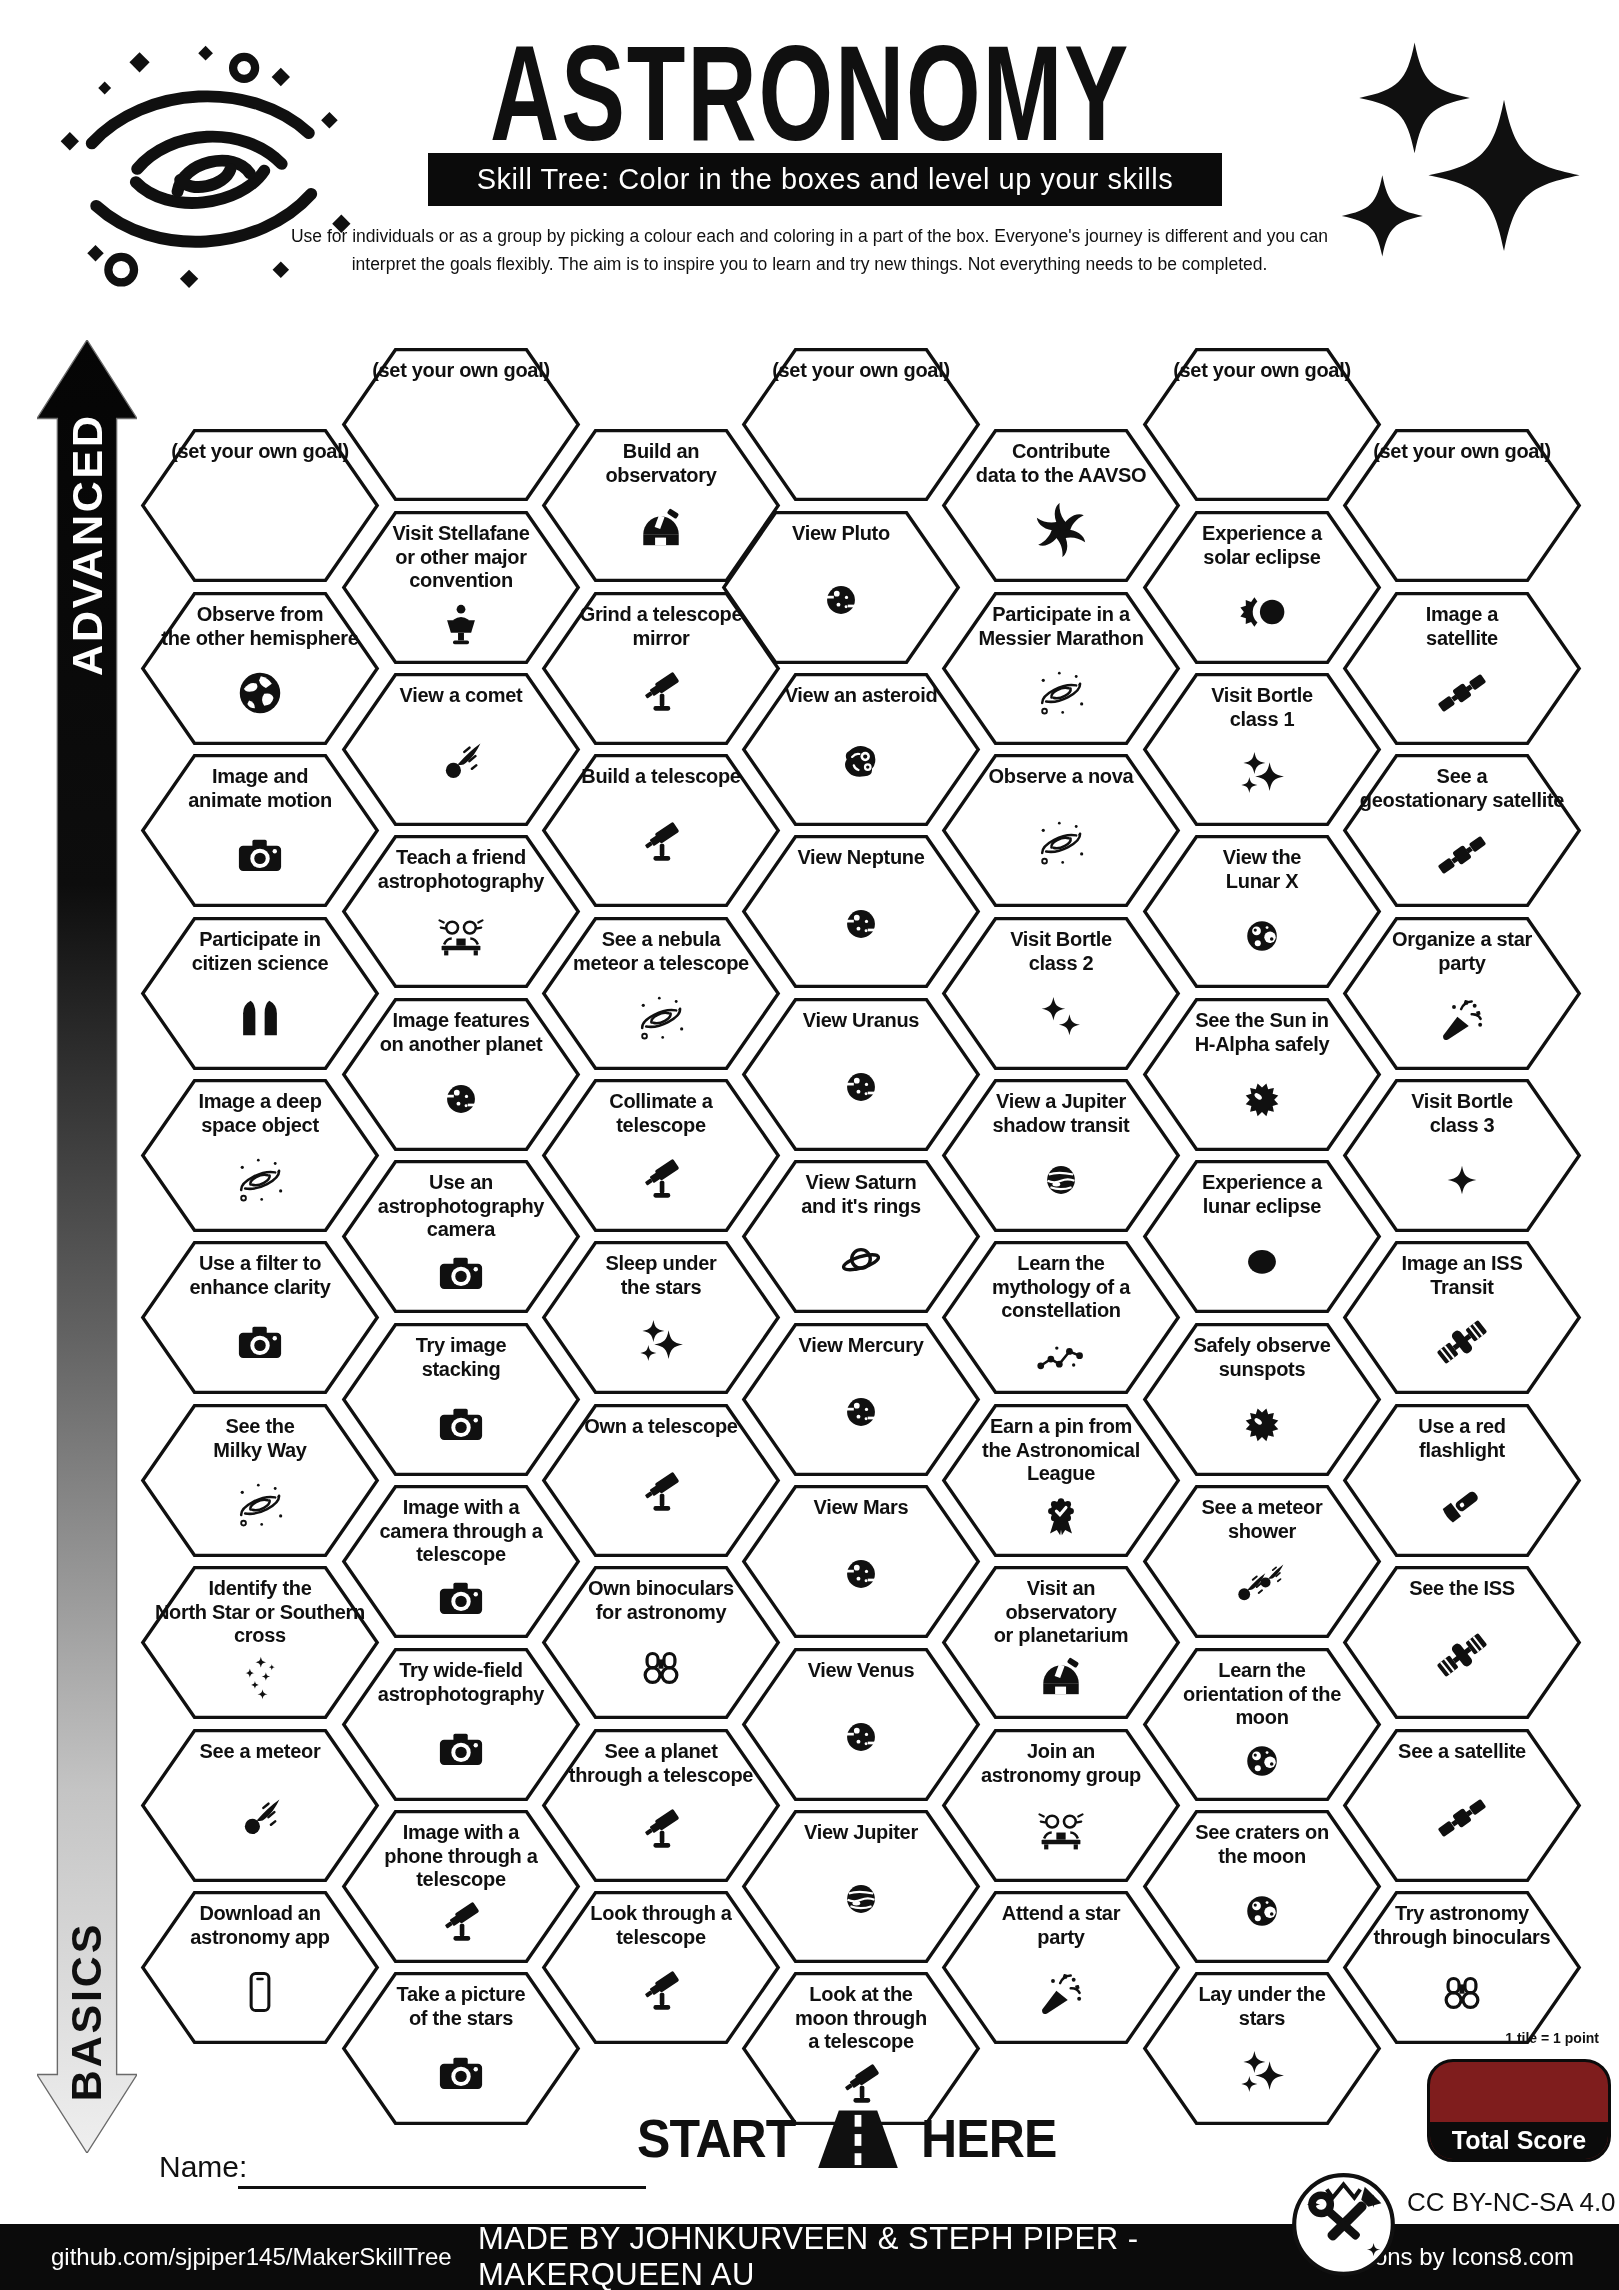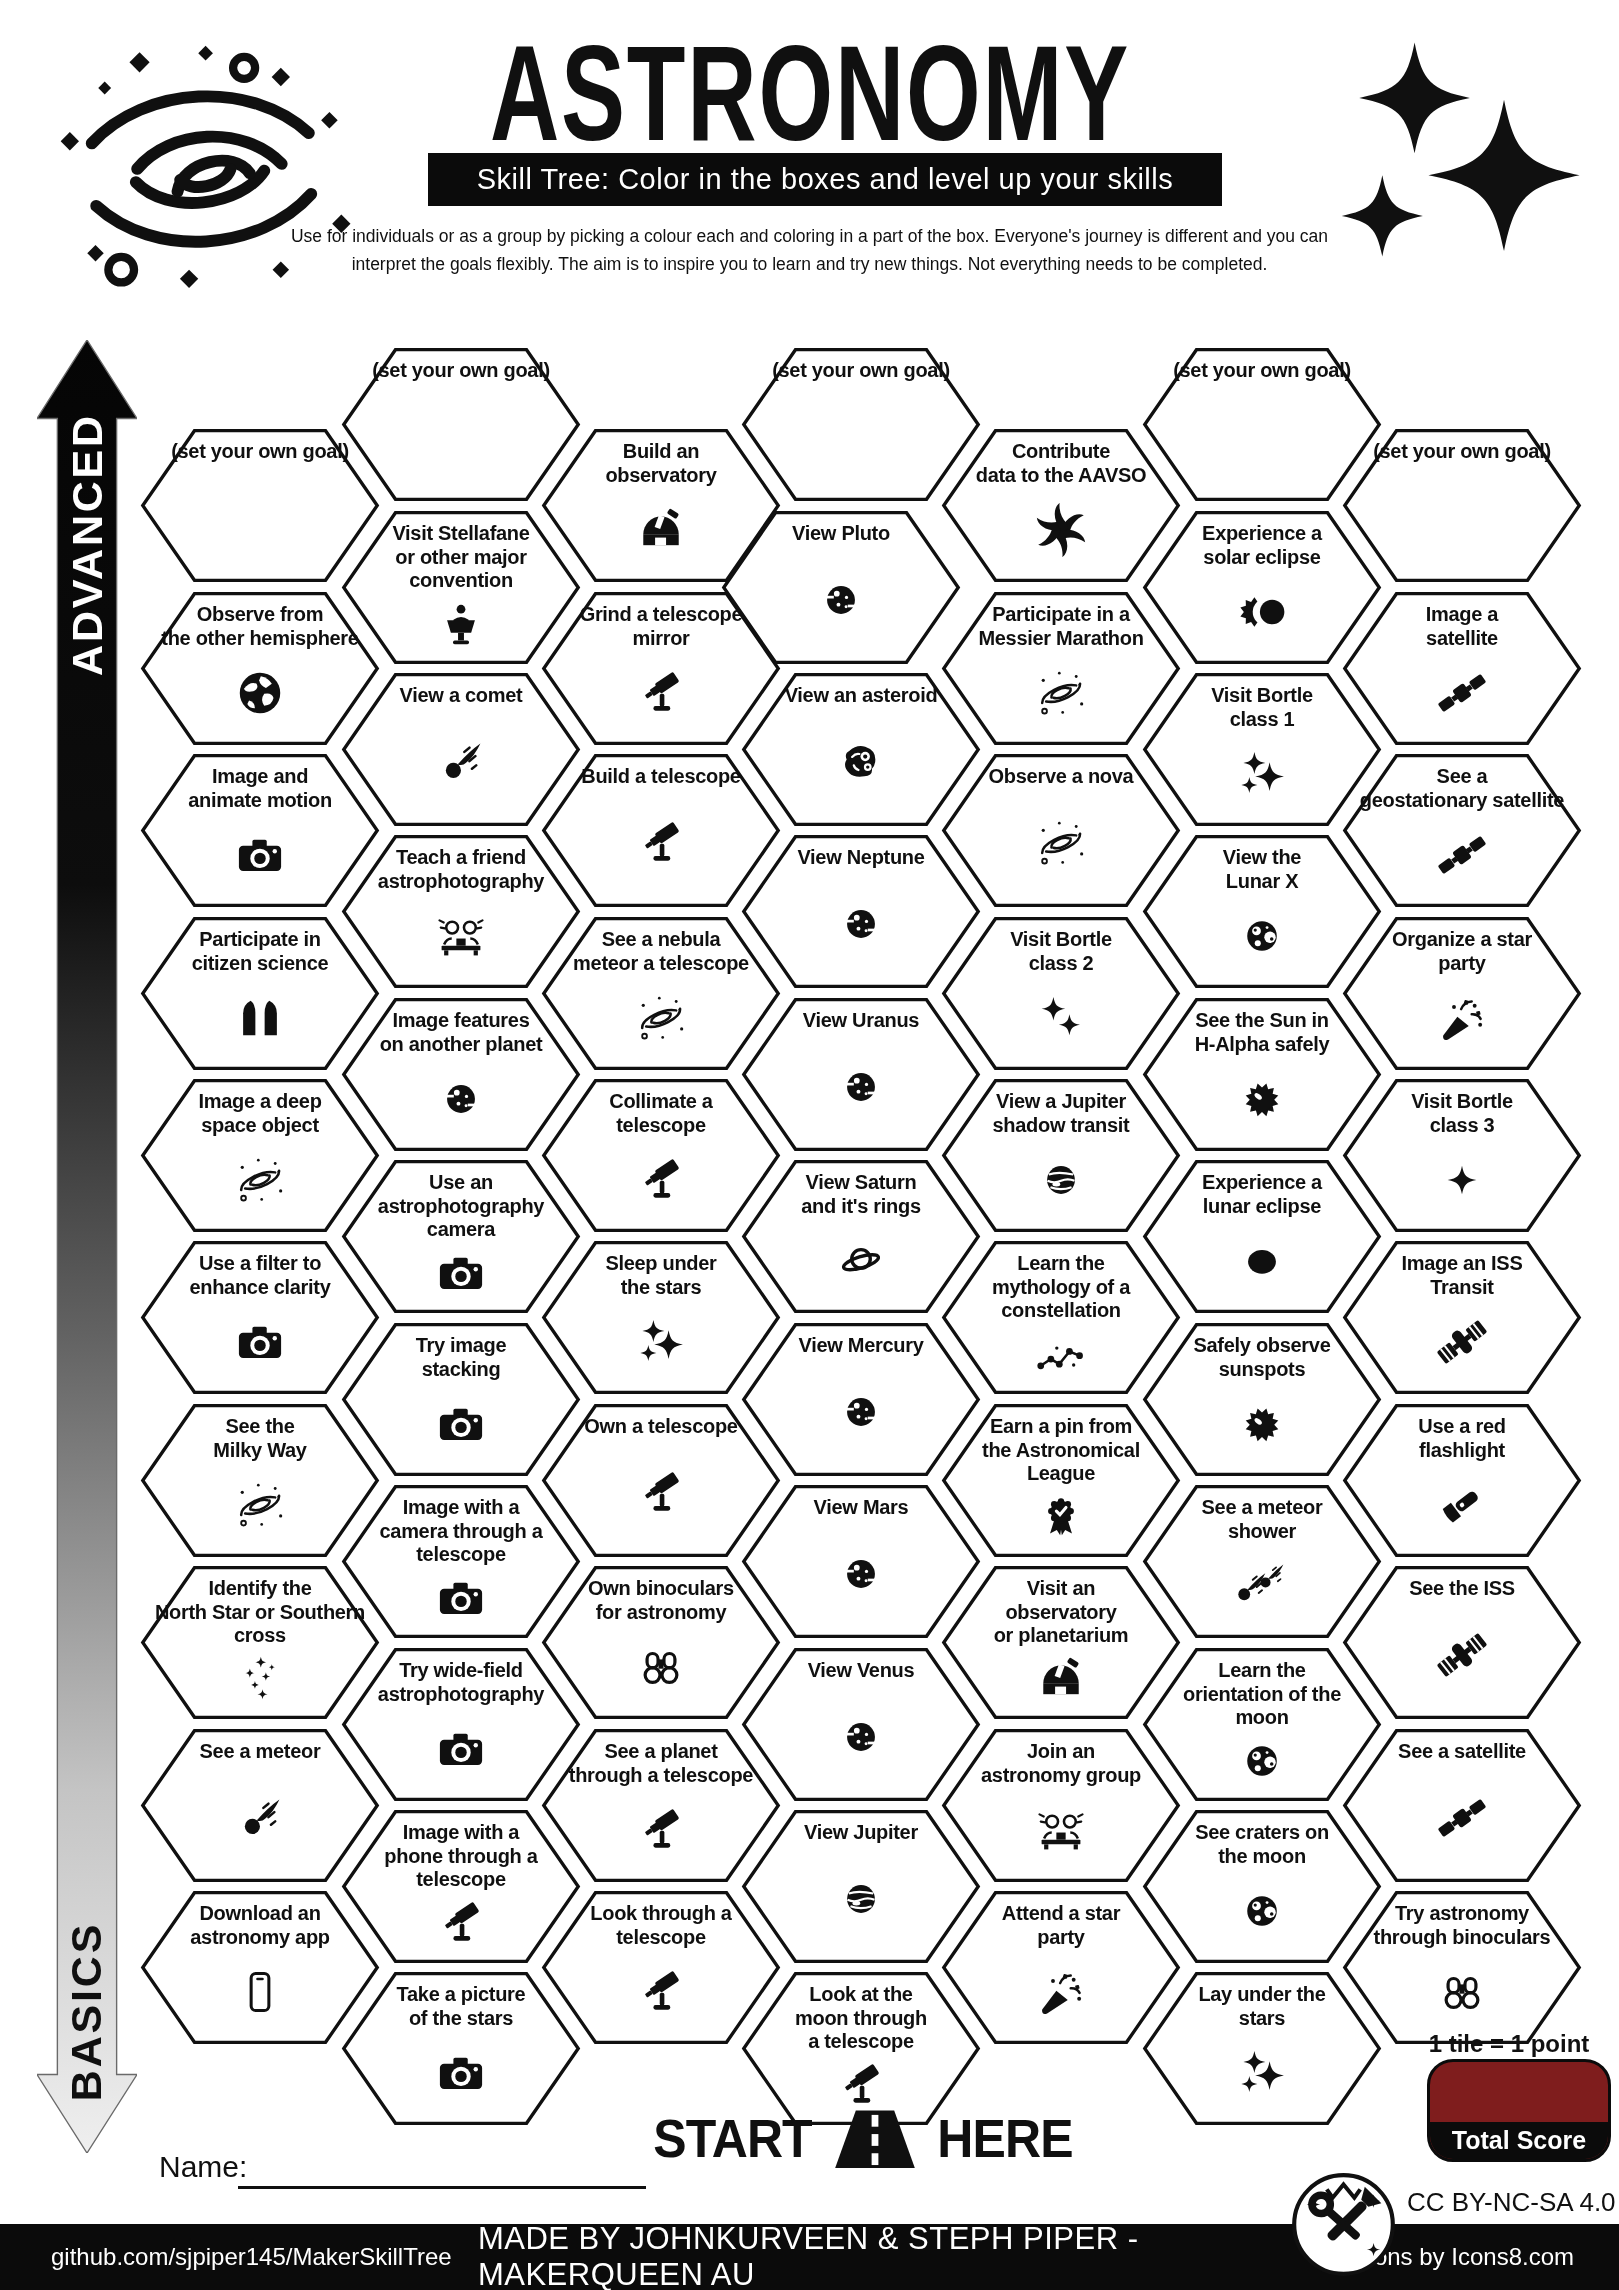--- a/index.html
+++ b/index.html
@@ -33,28 +33,28 @@
   .hex-border polygon{fill:#fff;stroke:#101010;stroke-width:3.6;stroke-linejoin:miter;}
   .hex-content{position:absolute;inset:0;display:flex;flex-direction:column;align-items:center;
                padding:13px 12px 11px;box-sizing:border-box;}
   .hex-label{font-size:20px;font-weight:bold;line-height:1.18;text-align:center;
              white-space:pre-line;letter-spacing:-0.3px;}
   .hex-icon{flex:1;display:flex;align-items:center;justify-content:center;min-height:0;}
   .hex-icon svg{width:54px;height:54px;max-height:100%;}
 
   
   #start-row{position:absolute;left:637px;top:2106px;width:452px;height:65px;display:flex;
-             align-items:center;justify-content:center;gap:14.8px;}
+             align-items:center;gap:14.8px;}
   #start-row .st{font-size:50px;font-weight:bold;letter-spacing:-0.9px;transform:scaleY(1.08);}
   #road-icon{width:96px;height:59px;}
   #name-label{position:absolute;left:159px;top:2150px;font-size:30px;}
   #name-line{position:absolute;left:238px;top:2186px;width:408px;height:0;border-bottom:3.2px solid #101010;}
 
-  #tile-note{position:absolute;left:1419px;top:2030px;width:180px;text-align:center;
-             font-size:24px;font-weight:bold;}
+  #tile-note{position:absolute;left:1419px;top:2030px;width:180px;text-align:right;
+             font-size:14px;font-weight:bold;}
   #score-box{position:absolute;left:1427px;top:2059px;width:184px;height:103px;background:#7f1d1d;
              border:3.2px solid #0b0b0b;border-radius:26px;overflow:hidden;box-sizing:border-box;}
   #score-strip{position:absolute;left:0;right:0;bottom:0;height:37px;background:#0b0b0b;color:#fff;
                font-size:25px;font-weight:bold;text-align:center;line-height:37px;}
 
   #cc-logo{position:absolute;left:1290px;top:2171px;width:107px;height:107px;z-index:5;}
   #cc-text{position:absolute;left:1407px;top:2187px;font-size:26px;letter-spacing:0;}
 
   #footer{position:absolute;left:0;top:2224px;width:1620px;height:66px;background:#0b0b0b;color:#fff;}
   #footer .f-left{position:absolute;left:51px;top:50%;transform:translateY(-50%);font-size:24px;}

